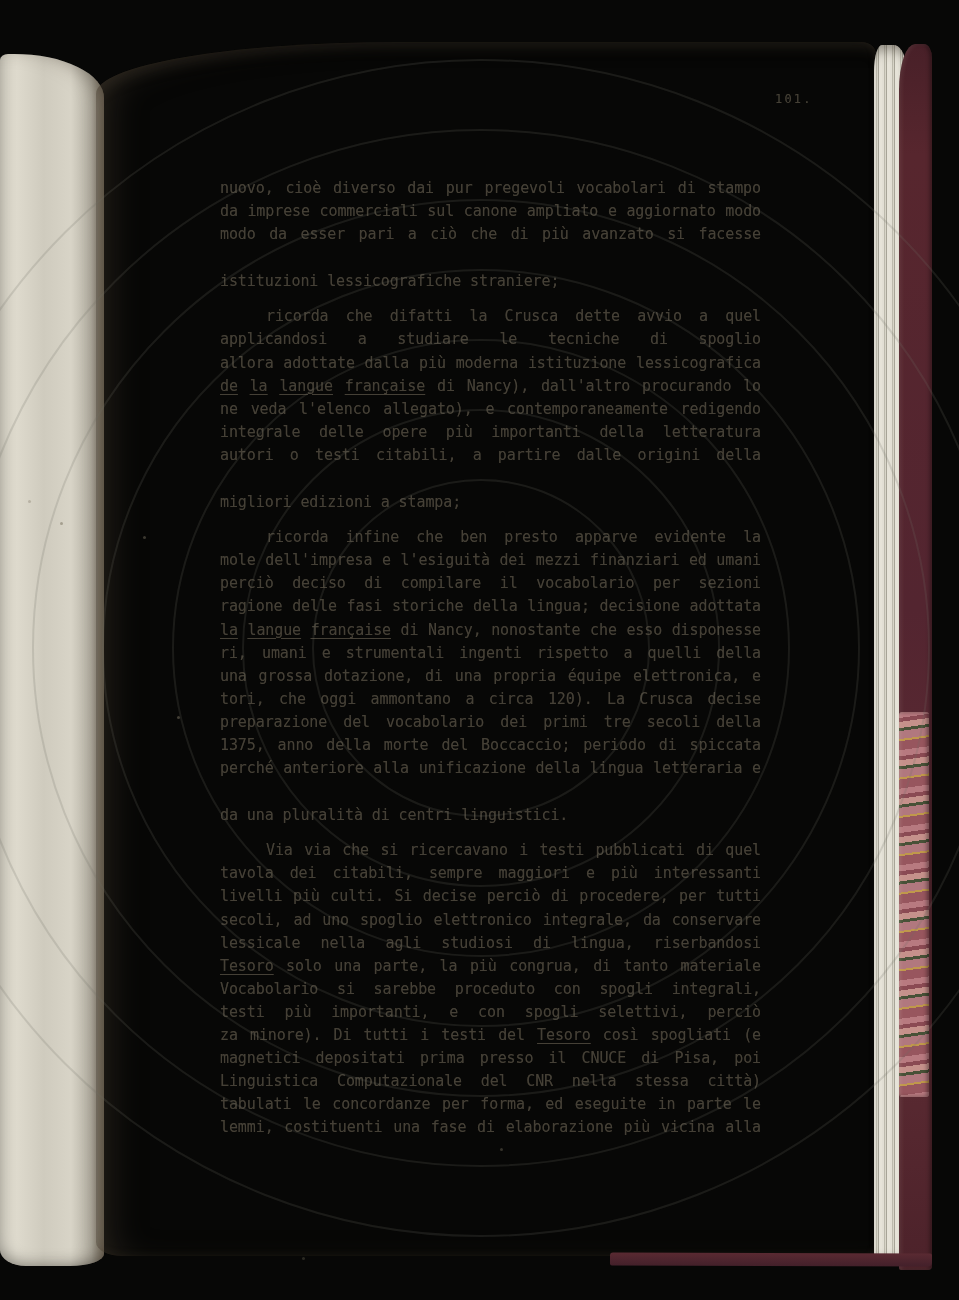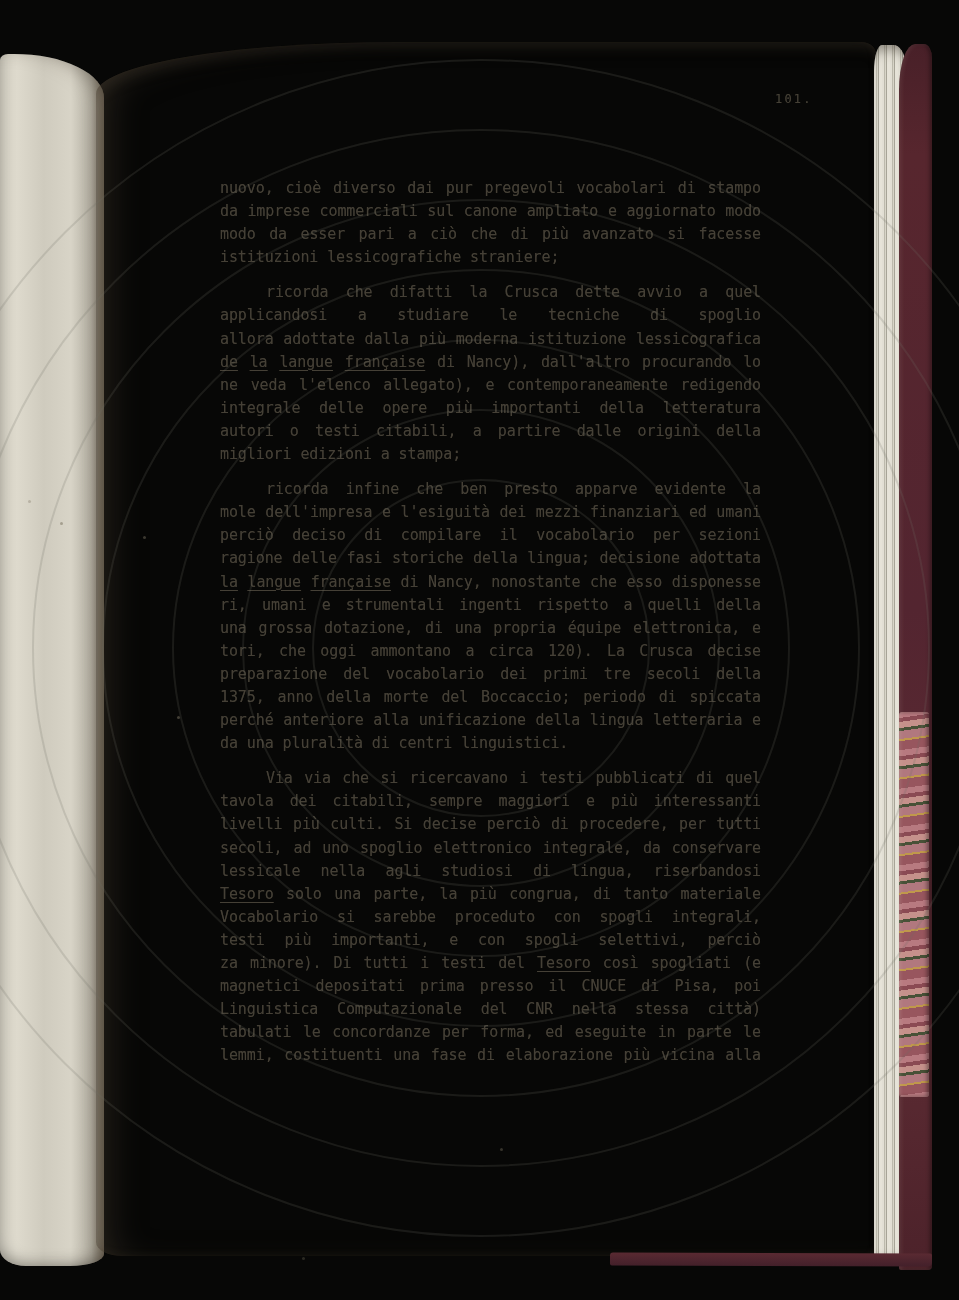--- a/index.html
+++ b/index.html
@@ -67,21 +67,21 @@
     position:absolute;left:220px;top:177px;width:541px;
     color:var(--ink,#454036);
     font-size:15px;letter-spacing:-.1px;
     text-shadow:0 0 .6px rgba(69,64,54,.55);
   }
   .line{
     height:23.1px;line-height:23.1px;
     text-align:justify;text-align-last:justify;
     overflow:hidden;white-space:normal;
   }
-  .line.endline{text-align-last:left;}
+  .line.endline{text-align-last:left;margin-top:24px;}
   .line.indent{padding-left:46px;margin-top:12px;}
   .uw{text-decoration:underline;text-underline-offset:3px;text-decoration-thickness:1px;}
   .page-number{
     position:absolute;left:775px;top:92px;
     color:var(--ink,#454036);font-size:12px;letter-spacing:2.2px;
     text-shadow:0 0 .6px rgba(69,64,54,.5);
   }
   
   .dust{
     position:absolute;left:60px;top:522px;width:3px;height:3px;border-radius:50%;

